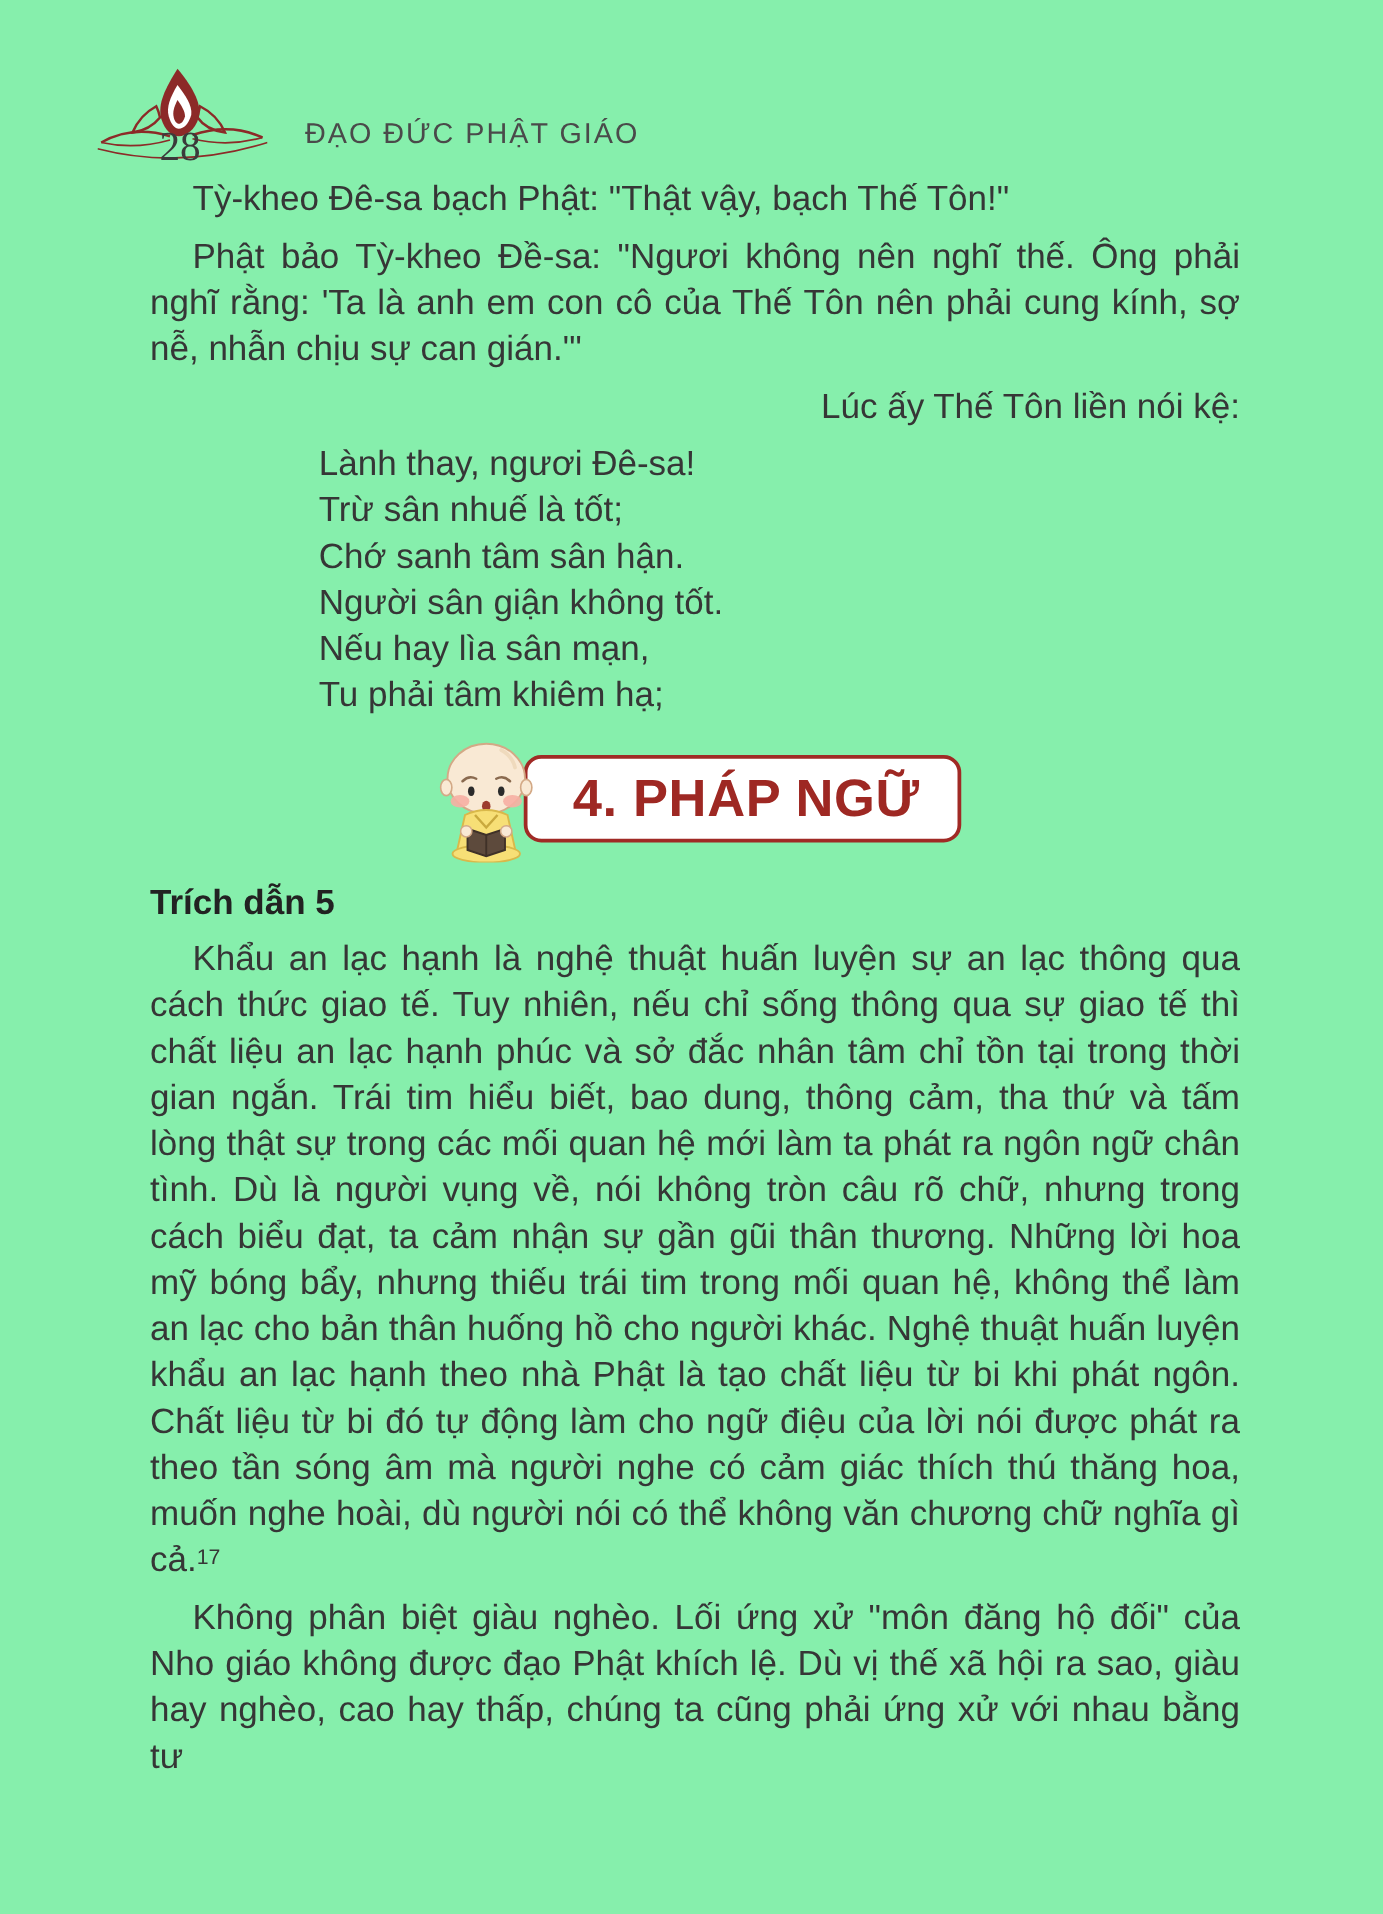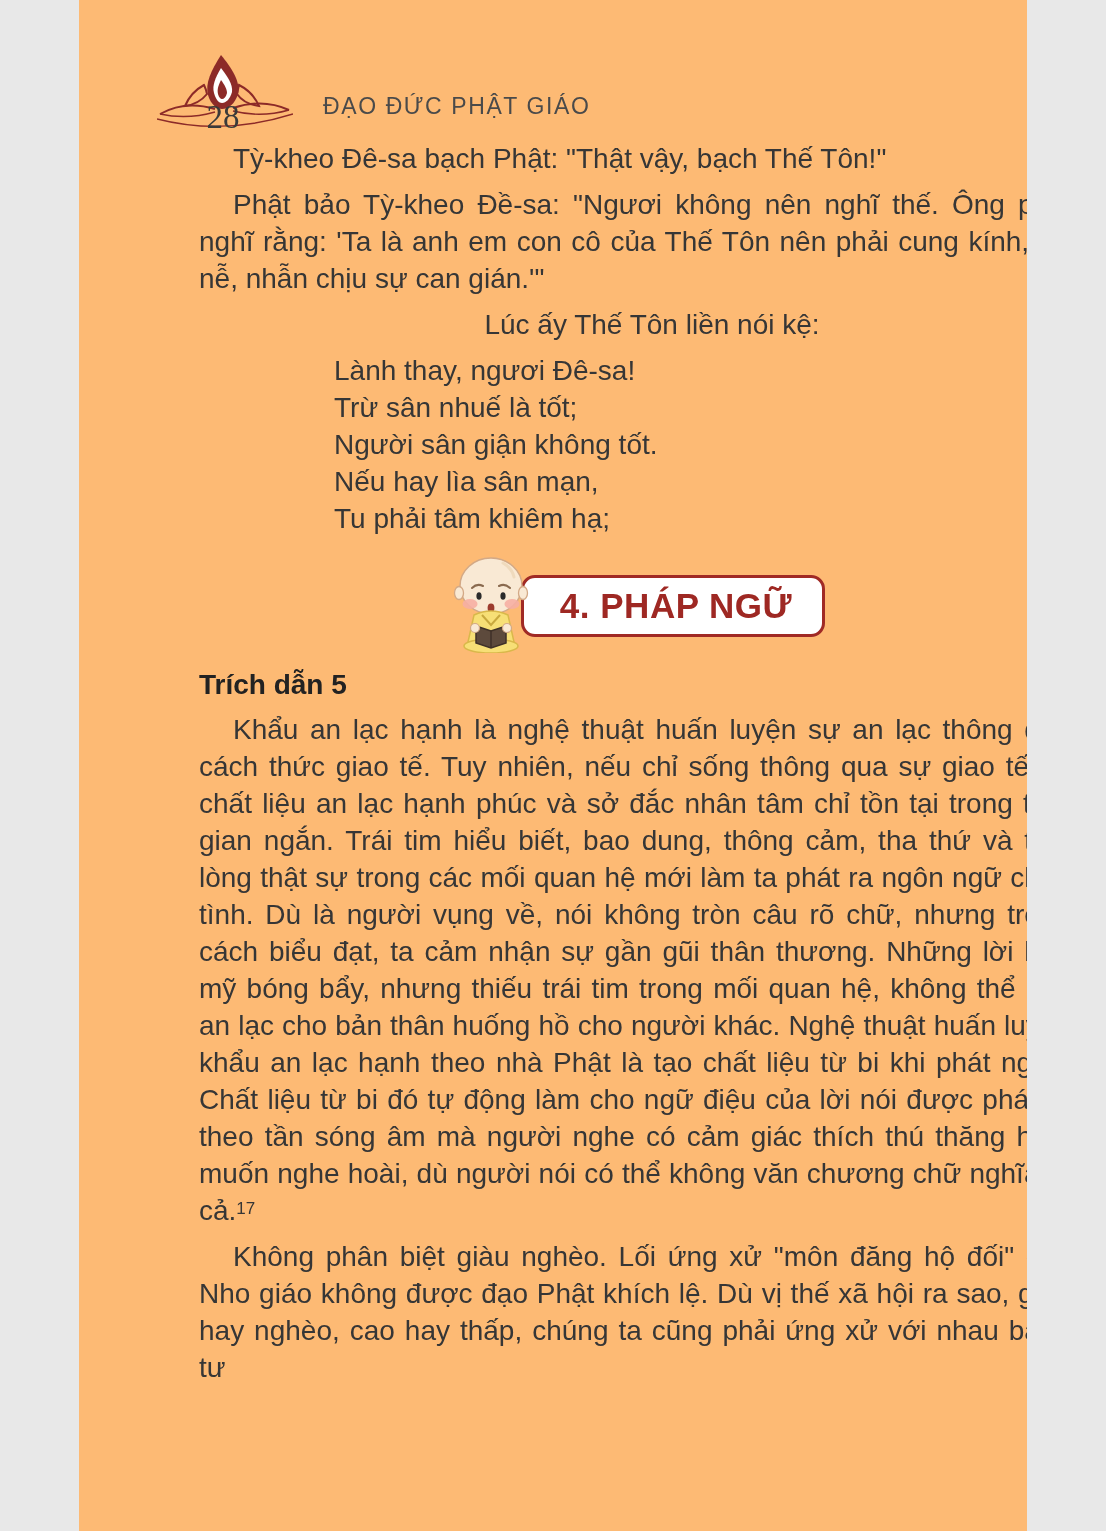--- a/index.html
+++ b/index.html
@@ -1,44 +1,44 @@
 <!DOCTYPE html>
 <html><head>
 <meta charset="utf-8">
 <style>
   html,body{margin:0;padding:0;background:#e8e8e8;}
   .page{
-    width:948px;height:1531px;background:#fdba74;position:relative;
+    width:1106px;height:1531px;background:#86efac;position:relative;
     font-family:"Liberation Sans",sans-serif;color:#363636;overflow:hidden;
     margin:0 auto;box-sizing:border-box;
   }
   
   .header{position:absolute;top:52px;left:78px;display:flex;align-items:center;}
   .lotus{width:136px;height:94px;flex:0 0 auto;}
   .header-title{
     margin-left:30px;margin-top:14px;font-size:23px;letter-spacing:1.6px;
     color:#4a4a4a;font-weight:normal;text-align:right;
   }
   
   .content{position:absolute;top:140px;left:120px;width:872px;}
   p.body{
     font-size:28px;line-height:37px;text-align:justify;margin:0 0 9px 0;
     text-indent:34px;
   }
-  p.nojust{text-align:center;}
+  p.nojust{text-align:right;}
   .verse{padding-left:92px;font-size:28px;line-height:37px;margin:2px 0 0 0;}
   .verse div{white-space:nowrap;margin-left:43px;}
   sup.fnref{font-size:17px;vertical-align:6px;line-height:0;}
   
   .badge-wrap{display:flex;justify-content:center;align-items:flex-end;margin:14px 0 10px 0;height:102px;position:relative;}
   .monk{width:92px;height:100px;position:relative;z-index:2;}
   .badge-pill{
     border:3px solid #a02a25;border-radius:14px;background:#fff;
     margin-left:-16px;margin-bottom:16px;padding:8px 30px 8px 36px;
-    font-size:35px;font-weight:bold;color:#9e2823;letter-spacing:0.5px;
+    font-size:42px;font-weight:bold;color:#9e2823;letter-spacing:0.5px;
     position:relative;z-index:1;white-space:nowrap;
   }
   h3.quote-head{
     font-size:28px;font-weight:bold;color:#222222;margin:16px 0 10px 0;
   }
 </style>
 </head>
 <body>
 
 <div class="page">
@@ -66,20 +66,21 @@
 
   <div class="content">
 
     <p class="body">Tỳ-kheo Đê-sa bạch Phật: "Thật vậy, bạch Thế Tôn!"</p>
     <p class="body">Phật bảo Tỳ-kheo Đề-sa: "Ngươi không nên nghĩ thế. Ông phải nghĩ rằng: 'Ta là anh em con cô của Thế Tôn nên phải cung kính, sợ nễ, nhẫn chịu sự can gián.'"</p>
     <p class="body nojust">Lúc ấy Thế Tôn liền nói kệ:</p>
 
     <div class="verse">
       <div>Lành thay, ngươi Đê-sa!</div>
       <div>Trừ sân nhuế là tốt;</div>
+      <div>Chớ sanh tâm sân hận.</div>
       <div>Người sân giận không tốt.</div>
       <div>Nếu hay lìa sân mạn,</div>
       <div>Tu phải tâm khiêm hạ;</div>
     </div>
 
     <div class="badge-wrap">
       <svg class="monk" viewBox="0 0 90 100">
 
         <ellipse cx="45" cy="33" rx="31" ry="28" fill="#f9e9d4" stroke="#d3a986" stroke-width="1.5"></ellipse>
         <path d="M57 10 q9 5 11 14" fill="none" stroke="#efdabd" stroke-width="3" stroke-linecap="round"></path>

